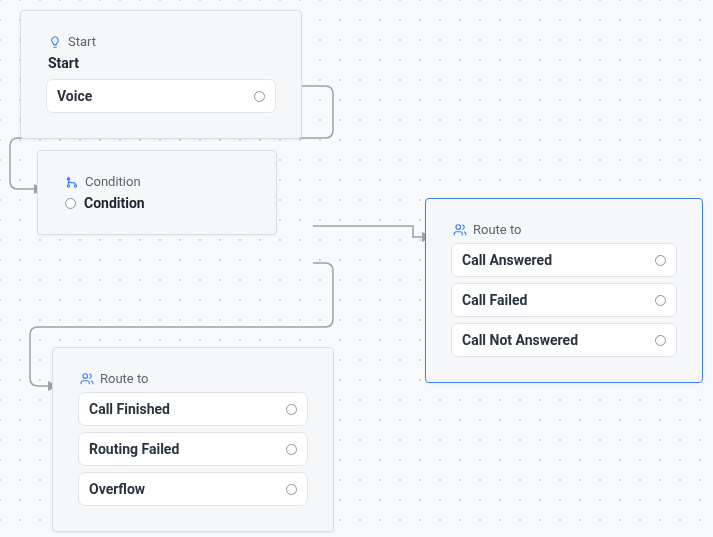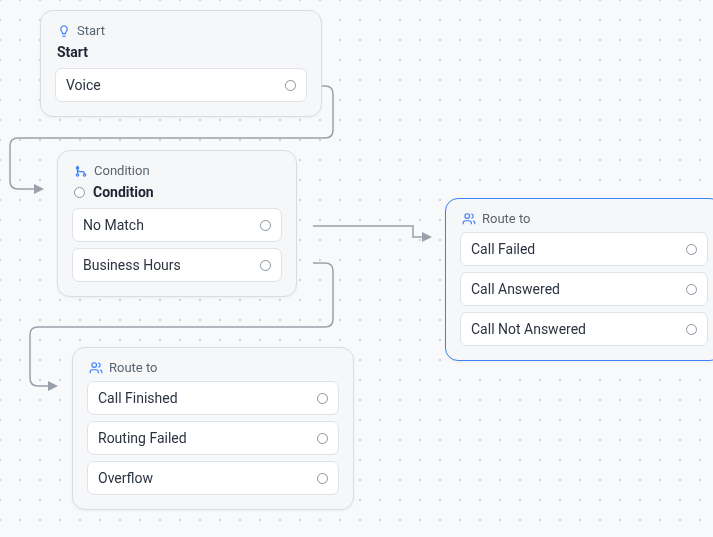--- a/index.html
+++ b/index.html
@@ -11,24 +11,23 @@
     background-size: 20px 20px;
     background-position: 10px 10px;
     font-family: -apple-system, BlinkMacSystemFont, "Segoe UI", Roboto, sans-serif;
     position: relative;
     overflow: hidden;
   }
   .node {
     position: absolute;
     background: #f6f7f9;
     border: 1px solid #d9dde3;
-    border-radius: 13px;
+    border-radius: 4px;
     box-shadow: 0 1px 3px rgba(0,0,0,0.05);
-    padding: 4px;
-    margin-left: 20px;
+    padding: 15px;
   }
   .node.selected {
     border: 1.5px solid #3b82f6;
   }
   .node-header {
     display: flex;
     align-items: center;
     gap: 6px;
     padding: 8px 12px 6px 12px;
     font-size: 13px;
@@ -54,20 +53,21 @@
     border: 1.5px solid #8a94a3;
     border-radius: 50%;
     flex: 0 0 auto;
     background: #fff;
   }
   .options {
     padding: 0 10px 10px 10px;
     display: flex;
     flex-direction: column;
     gap: 6px;
+    font-weight: bold;
   }
   .option-row {
     background: #fff;
     border: 1px solid #dfe3e9;
     border-radius: 7px;
     padding: 8px 10px;
     font-size: 14px;
     color: #2b3340;
     display: flex;
     align-items: center;
@@ -129,30 +129,20 @@
       <svg viewBox="0 0 24 24" width="14" height="14">
           <path fill="none" stroke="#3b82f6" stroke-width="2" d="M6 3v6m0 0a4 4 0 0 0 4 4h4a4 4 0 0 1 4 4v1M6 9a2 2 0 1 0 0-4 2 2 0 0 0 0 4zm12 12a2 2 0 1 0 0-4 2 2 0 0 0 0 4zM6 21a2 2 0 1 0 0-4 2 2 0 0 0 0 4zM6 9v8"></path>
         </svg>
     </span>
     <span>Condition</span>
   </div>
   <div class="node-title-row">
     <span class="port-marker"></span>
     <span>Condition</span>
   </div>
-  <div class="options">
-    <div class="option-row">
-      <span>No Match</span>
-      <span class="port-marker right"></span>
-    </div>
-    <div class="option-row">
-      <span>Business Hours</span>
-      <span class="port-marker right"></span>
-    </div>
-  </div>
 </div>
 
 <div class="node" style="left:52px; top:347px; width:282px;">
   <div class="node-header">
     <span class="icon">
       <svg viewBox="0 0 24 24" width="14" height="14">
           <path fill="none" stroke="#3b82f6" stroke-width="2" d="M16 21v-2a4 4 0 0 0-4-4H6a4 4 0 0 0-4 4v2M9 11a4 4 0 1 0 0-8 4 4 0 0 0 0 8zm13 10v-2a4 4 0 0 0-3-3.87M16 3.13A4 4 0 0 1 16 11"></path>
         </svg>
     </span>
     <span>Route to</span>
@@ -177,25 +167,25 @@
   <div class="node-header">
     <span class="icon">
       <svg viewBox="0 0 24 24" width="14" height="14">
           <path fill="none" stroke="#3b82f6" stroke-width="2" d="M16 21v-2a4 4 0 0 0-4-4H6a4 4 0 0 0-4 4v2M9 11a4 4 0 1 0 0-8 4 4 0 0 0 0 8zm13 10v-2a4 4 0 0 0-3-3.87M16 3.13A4 4 0 0 1 16 11"></path>
         </svg>
     </span>
     <span>Route to</span>
   </div>
   <div class="options">
     <div class="option-row">
-      <span>Call Failed</span>
+      <span>Call Answered</span>
       <span class="port-marker right"></span>
     </div>
     <div class="option-row">
-      <span>Call Answered</span>
+      <span>Call Failed</span>
       <span class="port-marker right"></span>
     </div>
     <div class="option-row">
       <span>Call Not Answered</span>
       <span class="port-marker right"></span>
     </div>
   </div>
 </div>
 
 </body></html>

